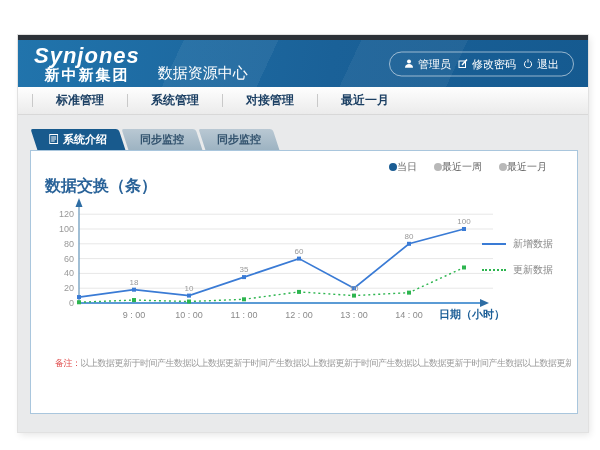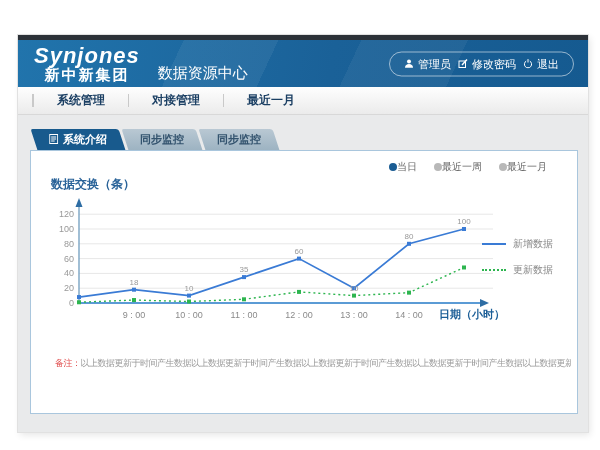--- a/index.html
+++ b/index.html
@@ -39,21 +39,21 @@
   .tab>*{transform:skewX(-18deg);}
   .tab.active{background:#185a8d;color:#fff;}
   .tab.inactive{background:linear-gradient(#b9c8d3,#9db3c2);color:#33536e;}
   .panel{position:relative;margin:0 10px 0 12px;height:262px;background:#fff;border:1px solid #a9c6dd;}
   
   .range-row{position:absolute;top:9px;right:30px;display:flex;gap:17px;font-size:10px;color:#666;}
   .range-opt{display:flex;align-items:center;cursor:pointer;}
   .dot{width:8px;height:8px;border-radius:50%;}
   .dot.sel{background:#1a5c93;}
   .dot.unsel{background:#b8b8b8;}
-  .ylabel{position:absolute;top:25px;left:20px;color:#2a6399;font-weight:bold;font-size:12px;}
+  .ylabel{position:absolute;top:25px;left:14px;color:#2a6399;font-weight:bold;font-size:16px;}
   #chart-svg{position:absolute;top:40px;left:18px;}
   .series-legend{position:absolute;top:86px;right:24px;display:flex;flex-direction:column;gap:12px;}
   .legend-entry{display:flex;align-items:center;gap:7px;font-size:10px;color:#8a8a8a;white-space:nowrap;}
   .sample-solid{width:24px;height:0;border-top:2px solid #3a7bd5;}
   .sample-dotted{width:24px;height:0;border-top:2px dotted #2db54f;}
   .xlabel{position:absolute;top:156px;left:408px;color:#1b5e97;font-weight:bold;font-size:11px;white-space:nowrap;}
   .note{position:absolute;top:206px;left:24px;right:6px;font-size:9px;letter-spacing:-0.5px;
     color:#9a9a9a;white-space:nowrap;overflow:hidden;}
   .note-prefix{color:#e04b4b;}
 </style>
@@ -97,20 +97,21 @@
               <line x1="5" y1="0.6" x2="5" y2="4" stroke="#fff" stroke-width="1"></line>
             </svg>
         </span>
         <span>退出</span>
       </div>
     </div>
   </div>
 
   <div class="nav">
     <div class="nav-sep"></div>
+    <div class="nav-item">标准管理</div>
     <div class="nav-sep"></div>
     <div class="nav-item">系统管理</div>
     <div class="nav-sep"></div>
     <div class="nav-item">对接管理</div>
     <div class="nav-sep"></div>
     <div class="nav-item">最近一月</div>
   </div>
 
   <div class="content">
 

